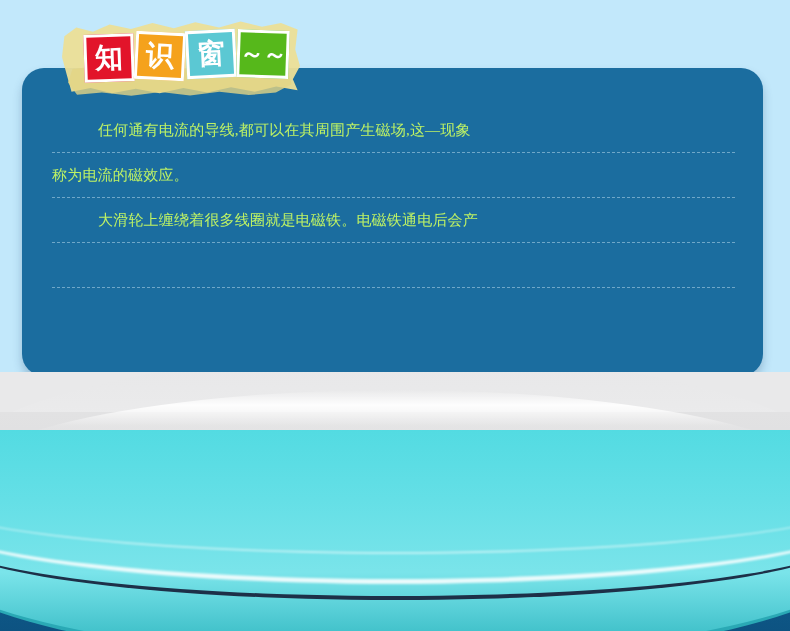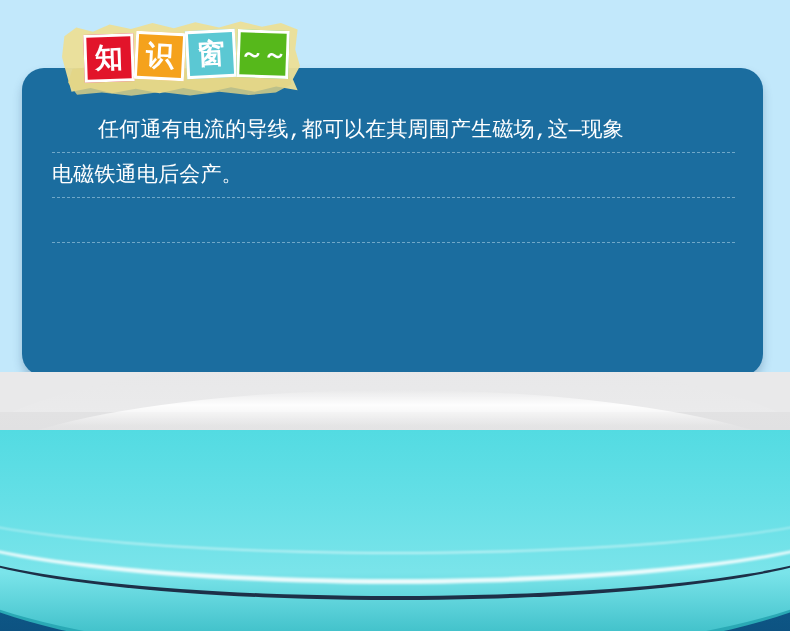--- a/index.html
+++ b/index.html
@@ -46,25 +46,25 @@
     left: 30px;
     top: 40px;
     right: 28px;
   }
 
   
   .text-line {
     position: relative;
     height: 45px;
     line-height: 45px;
-    color: #ffffff;
-    font-size: 21px;
+    color: #bef264;
+    font-size: 15px;
     letter-spacing: 0.2px;
     white-space: nowrap;
-    font-family: Liberation Mono, monospace;
+    font-family: Liberation Serif, serif;
   }
   .text-line .rule {
     position: absolute;
     left: 0;
     right: 0;
     bottom: 0;
     height: 0;
     border-bottom: 1px dashed #6fa7c8;
   }
   .text-line .txt {
@@ -260,24 +260,28 @@
 
   <div class="panel">
     <div class="panel-inner">
 
       <div class="text-line indent">
         <span class="txt">任何通有电流的导线,都可以在其周围产生磁场,这—现象</span>
         <span class="rule"></span>
       </div>
 
       <div class="text-line">
-        <span class="txt">电磁铁通电后会产。</span>
+        <span class="txt">称为电流的磁效应。</span>
         <span class="rule"></span>
       </div>
 
+      <div class="text-line indent">
+        <span class="txt">大滑轮上缠绕着很多线圈就是电磁铁。电磁铁通电后会产</span>
+        <span class="rule"></span>
+      </div>
 
       <div class="text-line">
         <span class="rule"></span>
       </div>
 
     </div>
   </div>
 
   <div class="badge">
     <div class="brush"></div>

